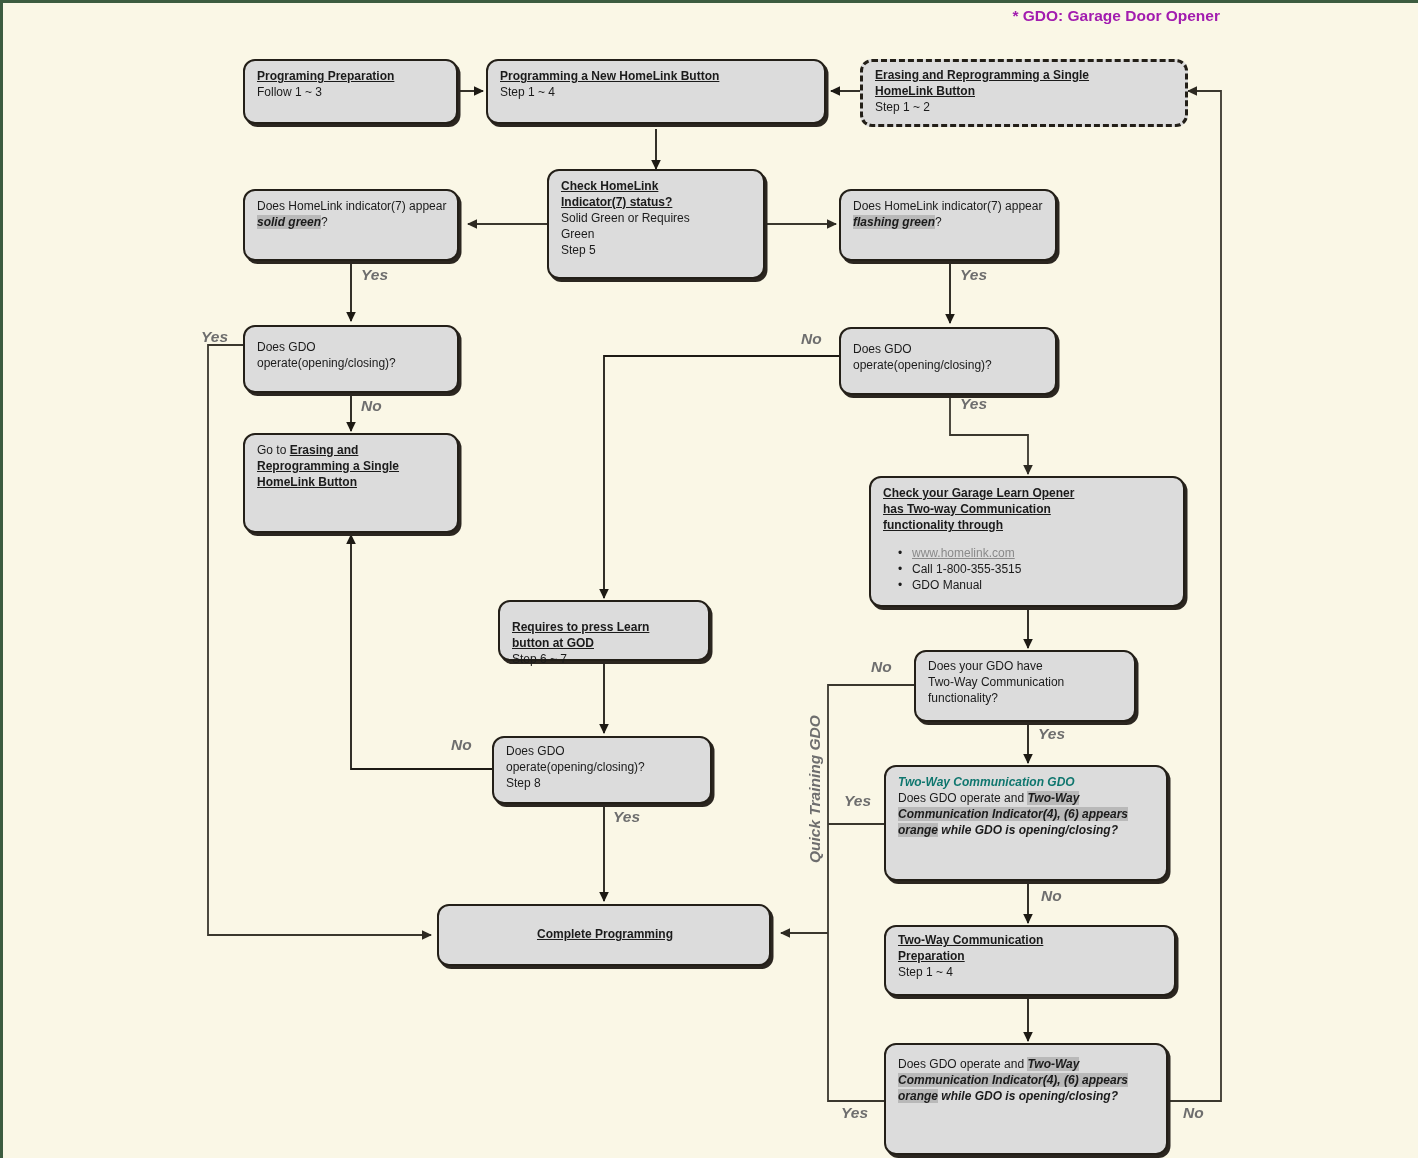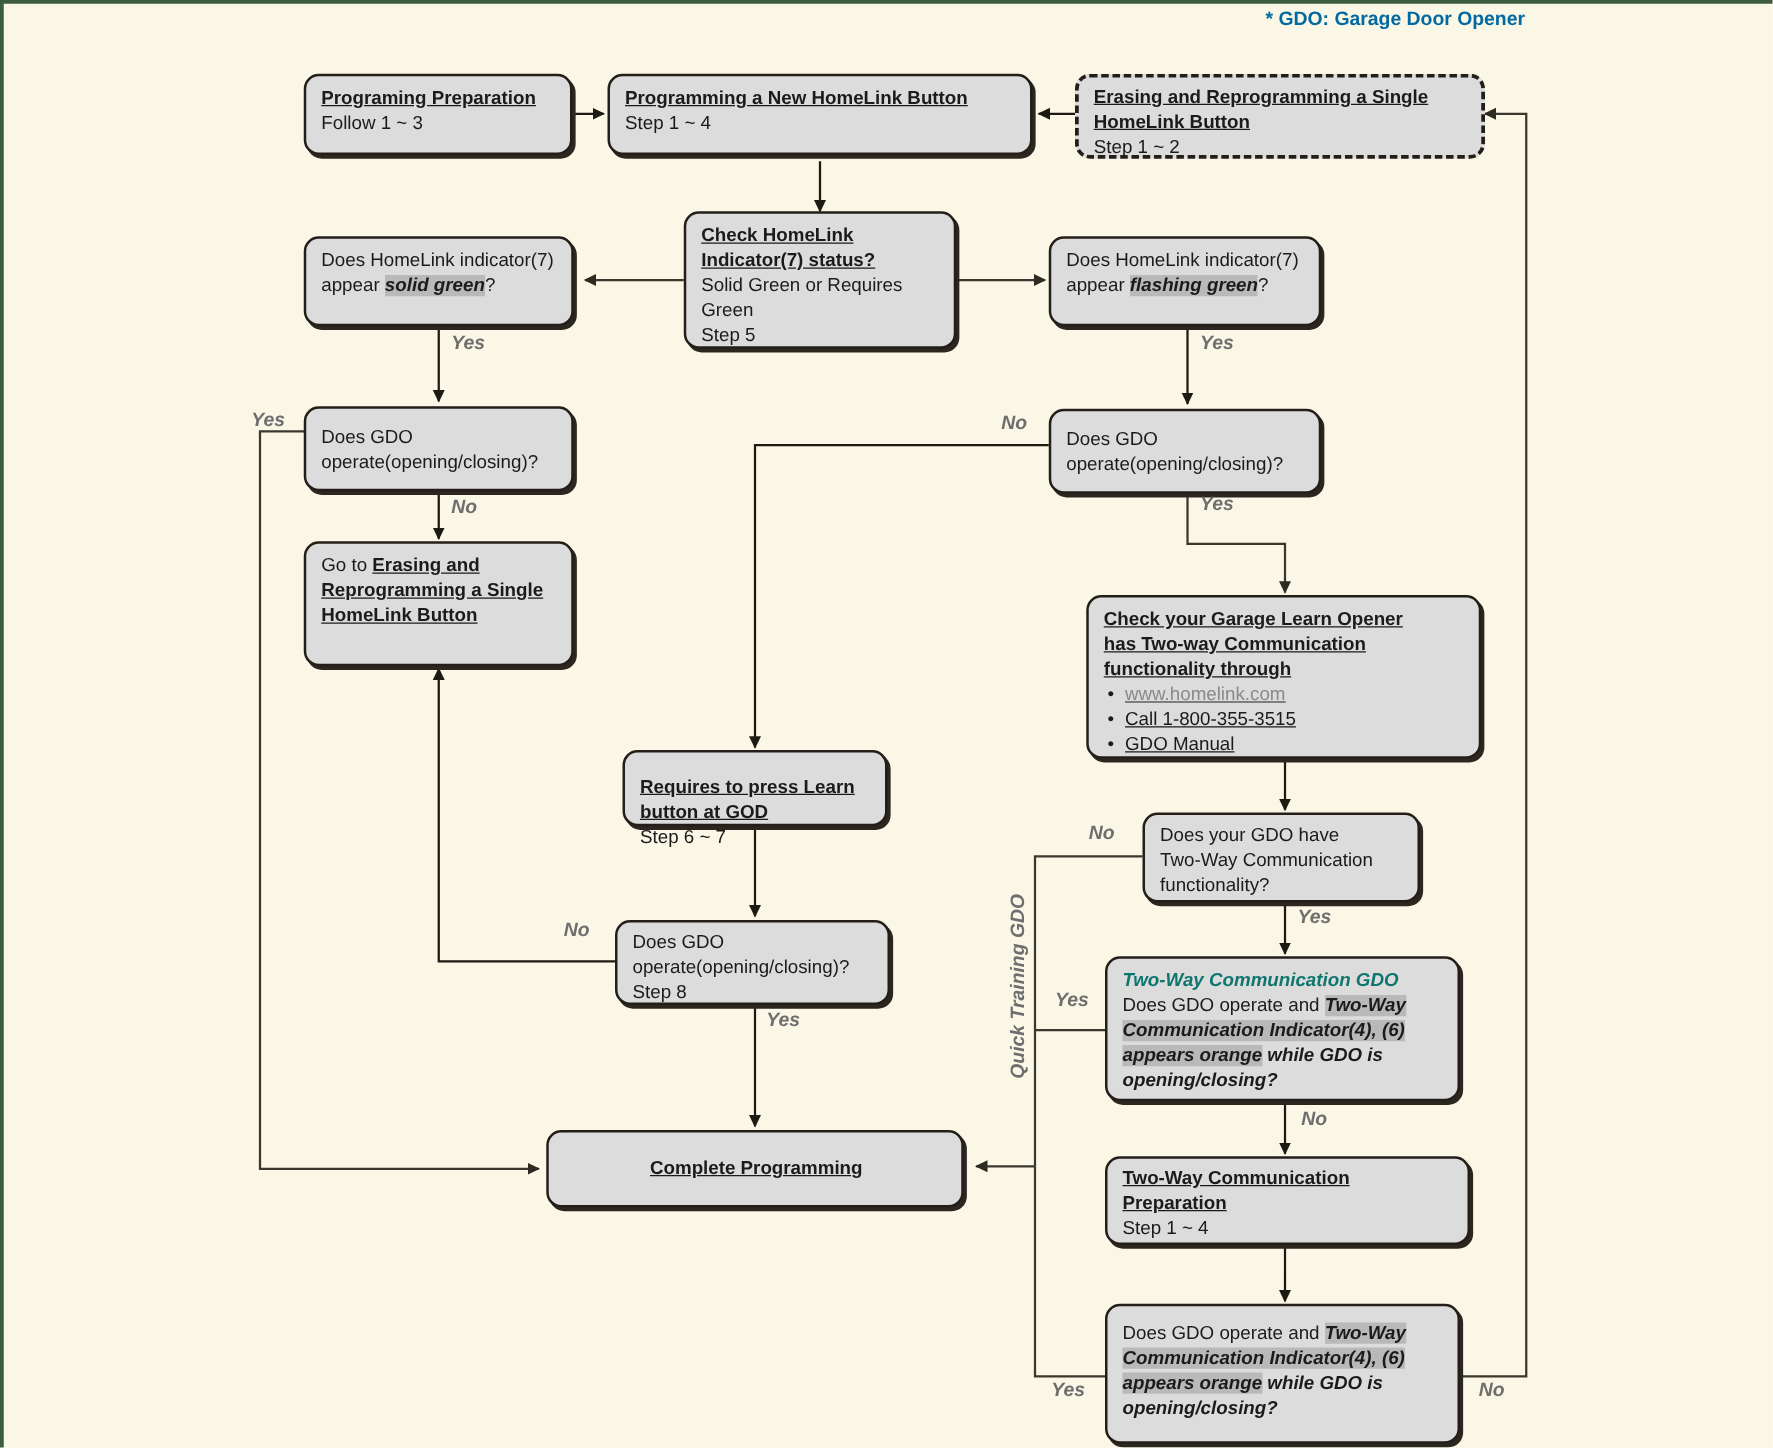--- a/index.html
+++ b/index.html
@@ -26,21 +26,21 @@
     width:1418px; height:1158px;
     pointer-events:none;
   }
   .node{
     position:absolute;
     box-sizing:border-box;
     background:#dcdcdc;
     border:2.5px solid #231f18;
     border-radius:12px;
     padding:8px 10px 8px 12px;
-    font-size:15px;
+    font-size:12px;
     line-height:1.33;
     color:#1b1b1b;
     box-shadow:2.5px 3px 0 0 #2b2620;
   }
   .node.dashed{
     border-style:dashed;
     border-width:3px;
     box-shadow:none;
   }
   .node .ttl{
@@ -57,21 +57,21 @@
     font-style:italic;
     font-weight:bold;
     color:#0f766e;
     display:block;
   }
   .lnk{
     color:#8a8a8a;
     text-decoration:underline;
   }
   ul.bl{
-    margin:0; padding:0 0 0 17px; list-style:none;text-decoration:underline;
+    margin:12px; padding:0 0 0 17px; list-style:none;
   }
   ul.bl li{ position:relative; }
   ul.bl li:before{
     content:"\2022";
     position:absolute;
     left:-14px;
     top:0;
   }
   .lbl{
     position:absolute;
@@ -82,21 +82,21 @@
     white-space:nowrap;
   }
   .lbl.vert{
     transform:rotate(-90deg);
     transform-origin:left top;
   }
   .note{
     position:absolute;
     font-size:15.5px;
     font-weight:bold;
-    color:#0369a1;
+    color:#a21caf;
     white-space:nowrap;
   }
 </style>
 </head>
 <body>
 
 <div id="canvas">
 
   <svg id="wires" viewBox="0 0 1418 1158">
     <defs>

